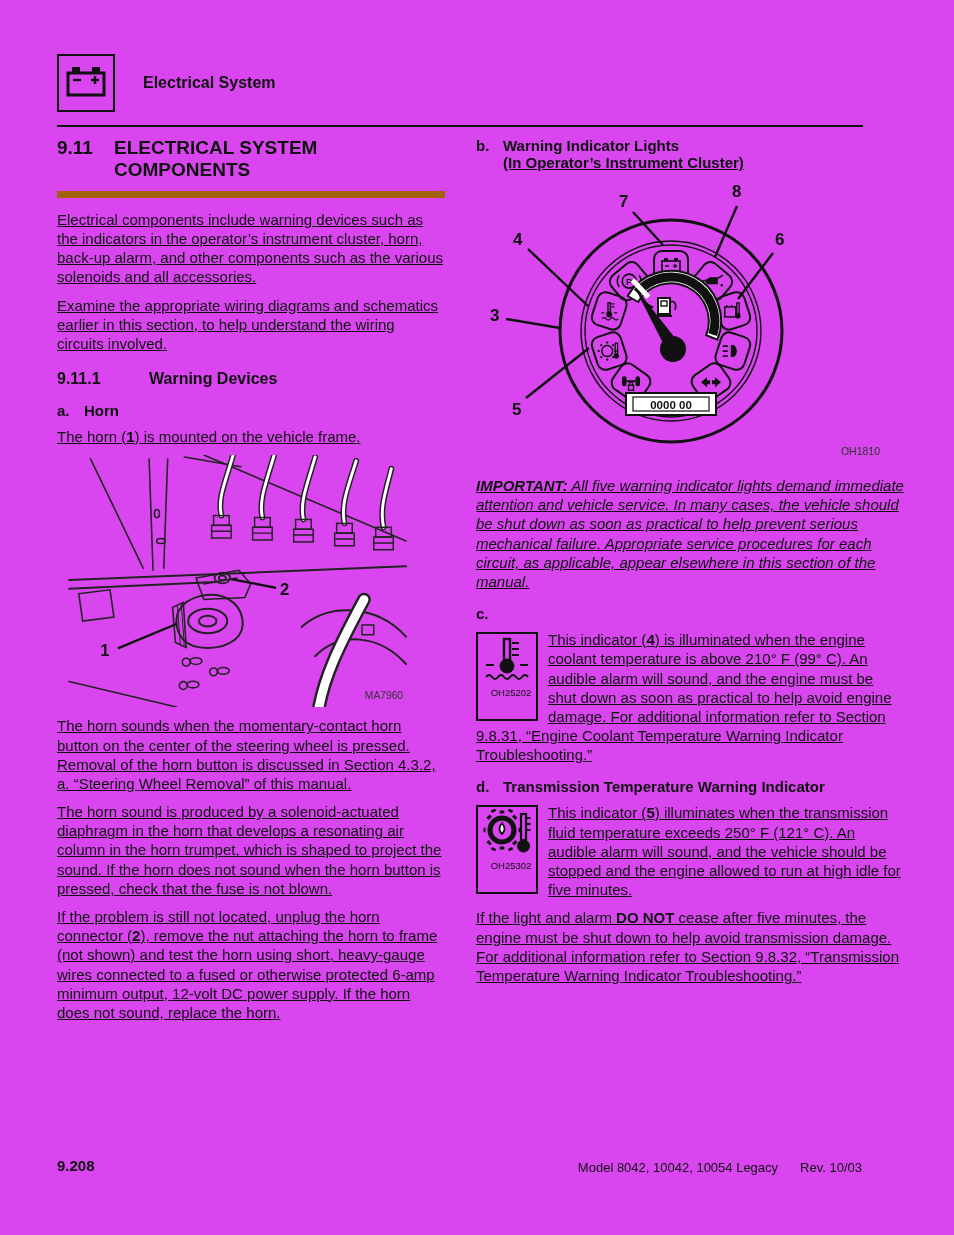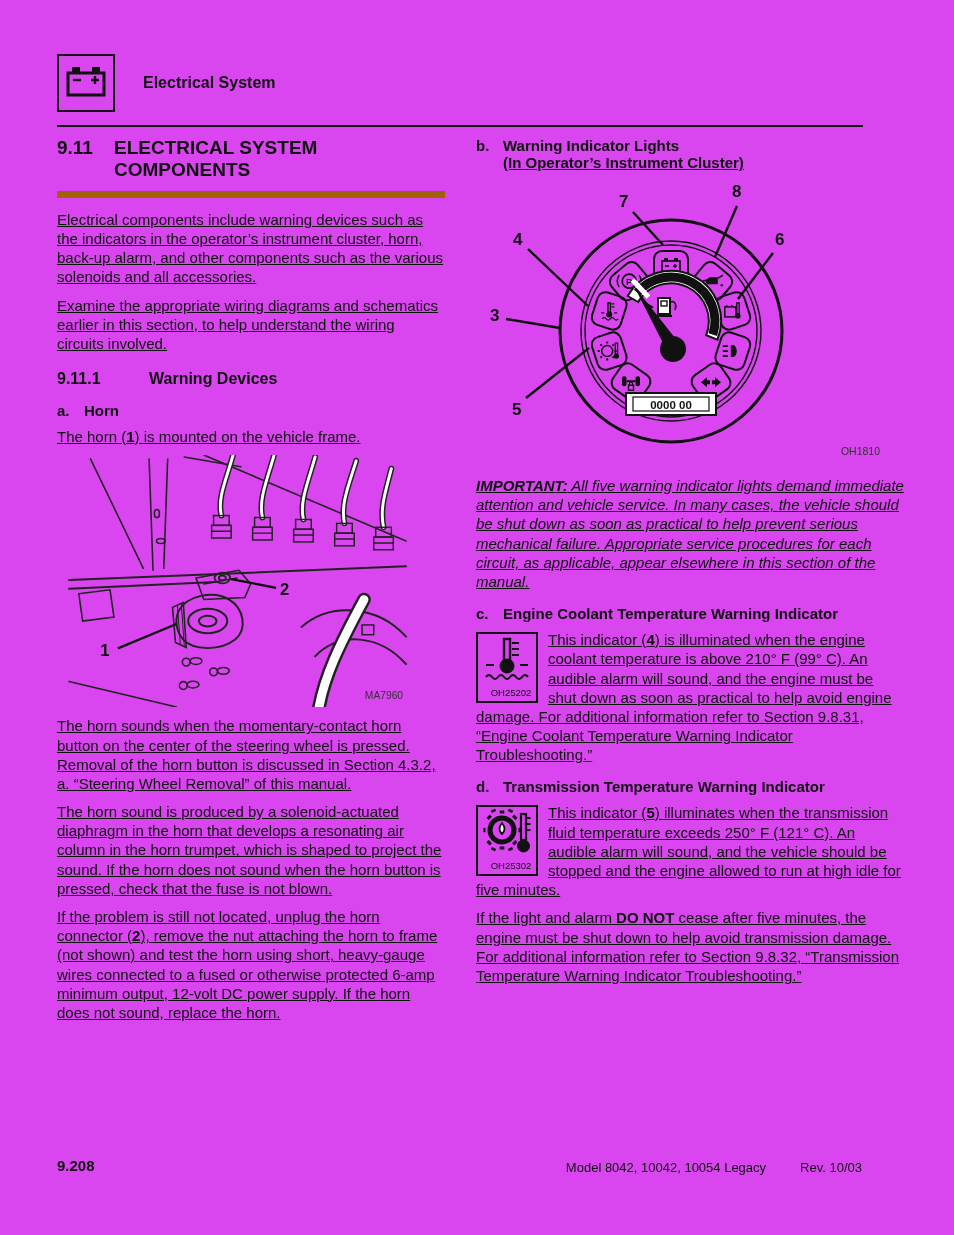--- a/index.html
+++ b/index.html
@@ -30,25 +30,25 @@
   .imp { font-style:italic; }
   
   .fig-horn { margin:2px 0 6px 8px; }
   .fig-cluster { margin:4px 0 6px 0; }
   svg text { font-family:"Liberation Sans", sans-serif; }
   .callout { font-size:17px; font-weight:bold; fill:#111; }
   .figlabel { font-size:10.5px; fill:#333; }
   
   .ind-box { float:left; width:58px; border:2px solid #111; margin:2px 10px 2px 0;
              padding:1px 0 0 0; text-align:center; }
-  .ind-box .cap { font-size:9.5px; line-height:1.1; padding-bottom:2px; letter-spacing:0;margin-left:8px; }
+  .ind-box .cap { font-size:9.5px; line-height:1.1; padding-bottom:20px; letter-spacing:0;margin-left:8px; }
   
   .foot-left  { position:absolute; left:57px; top:1157px; font-weight:bold; font-size:15px; }
   .foot-right { position:absolute; right:92px; top:1160px; font-size:13px; }
-  .foot-right .model { margin-right:34px; }
+  .foot-right .model { margin-right:22px; }
   .clear { clear:both; }
 </style>
 </head>
 <body>
 
 <div class="page">
 
   <div class="hdr">
     <div class="hdr-iconbox">
       <svg width="44" height="40" viewBox="0 0 44 40">
@@ -329,21 +329,20 @@
           <text class="callout" x="256" y="18">8</text>
           <text class="figlabel" x="404" y="276" text-anchor="end">OH1810</text>
         </g>
       </svg>
     </div>
 
     <p class="imp"><span style="font-weight: bold; font-style: italic;">IMPORTANT:</span><span style="font-style: italic;">  All five warning indicator lights demand immediate attention and vehicle service. In many cases, the vehicle should be shut down as soon as practical to help prevent serious mechanical failure. Appropriate service procedures for each circuit, as applicable, appear elsewhere in this section of the manual.</span></p>
 
     <div class="h-item">
       <span class="num">c.</span>
-      <span class="ttl">Engine Coolant Temperature Warning Indicator</span>
     </div>
 
     <div class="ind-box">
       <svg width="48" height="50" viewBox="0 0 48 50">
         <g fill="none" stroke="#111">
           <rect x="21" y="4" width="6" height="22" stroke-width="2.4"></rect>
           <circle cx="24" cy="31" r="7" fill="#111"></circle>
           <path d="M29,8 h7 M29,14 h7 M29,20 h7" stroke-width="2.2"></path>
           <path d="M3,30 h8 M37,30 h8" stroke-width="2.2"></path>
           <path d="M3,42 q3,-4 6,0 t6,0 t6,0 t6,0 t6,0 t6,0 t6,0" stroke-width="2"></path>

